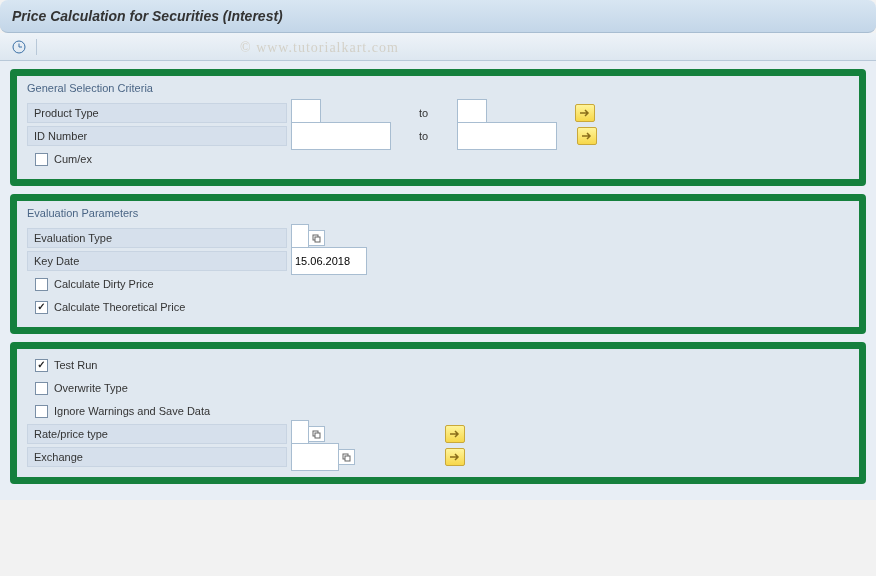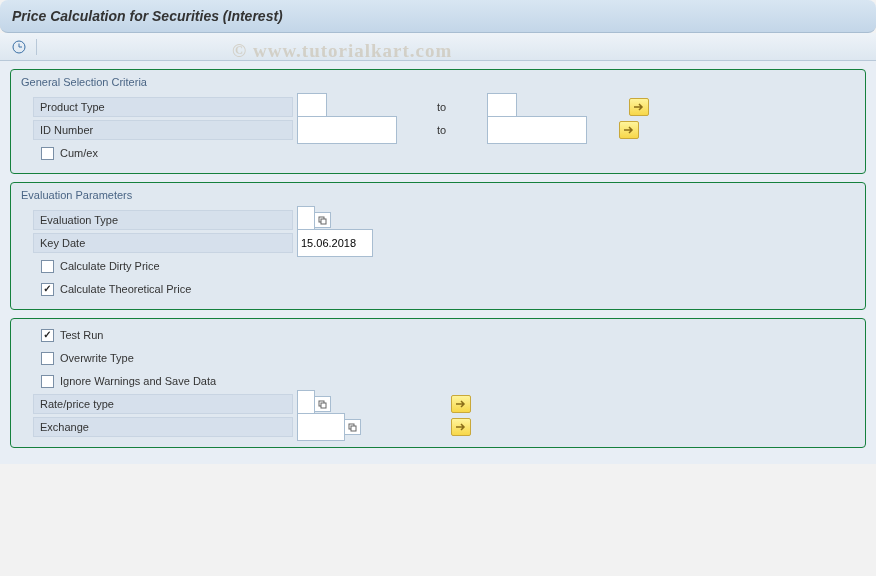--- a/index.html
+++ b/index.html
@@ -44,21 +44,21 @@
       width: 1px;
       height: 16px;
       background: #b8c8d8;
       margin: 0 6px;
     }
     .content {
       padding: 8px 10px;
       background: #e8eef5;
     }
     .group {
-      border: 1px solid #15803d;
+      border: 7px solid #15803d;
       border-radius: 4px;
       background: #e0e8f0;
       margin-bottom: 8px;
       padding: 4px 10px 8px 10px;
     }
     .group-title {
       color: #4a6585;
       font-size: 11px;
       margin-bottom: 6px;
       padding: 2px 0;
@@ -71,31 +71,30 @@
     }
     .label-col {
       width: 260px;
       background: #d6e0ec;
       border: 1px solid #c8d4e2;
       height: 20px;
       display: flex;
       align-items: center;
       padding: 0 6px;
       color: #333;
-      margin-left: 12px;
     }
     .label-col.no-box {
       background: transparent;
       border: none;
       padding-left: 8px;
     }
     .field-col {
       display: flex;
       align-items: center;
-      gap: 20px;
+      gap: 8px;
       margin-left: 4px;
     }
     input[type="text"] {
       border: 1px solid #a8bdd1;
       background: #fff;
       height: 28px;
       padding: 0 3px;
       font-size: 11px;
       font-family: Arial, sans-serif;
     }
@@ -147,27 +146,26 @@
       display: flex;
       align-items: center;
       justify-content: center;
       cursor: pointer;
       font-size: 9px;
       color: #555;
     }
     .watermark {
       position: absolute;
       top: 40px;
-      left: 232px;
+      left: 240px;
       color: rgba(200,190,170,0.6);
-      font-size: 19px;
+      font-size: 14px;
       letter-spacing: 1px;
       pointer-events: none;
       font-family: Georgia, serif;
-      font-weight: bold;
     }
   </style>
 </head>
 <body>
 
 <div class="title-bar">Price Calculation for Securities (Interest)</div>
 
 <div class="toolbar">
   <button class="toolbar-btn">
     <svg width="14" height="14" viewBox="0 0 14 14">

